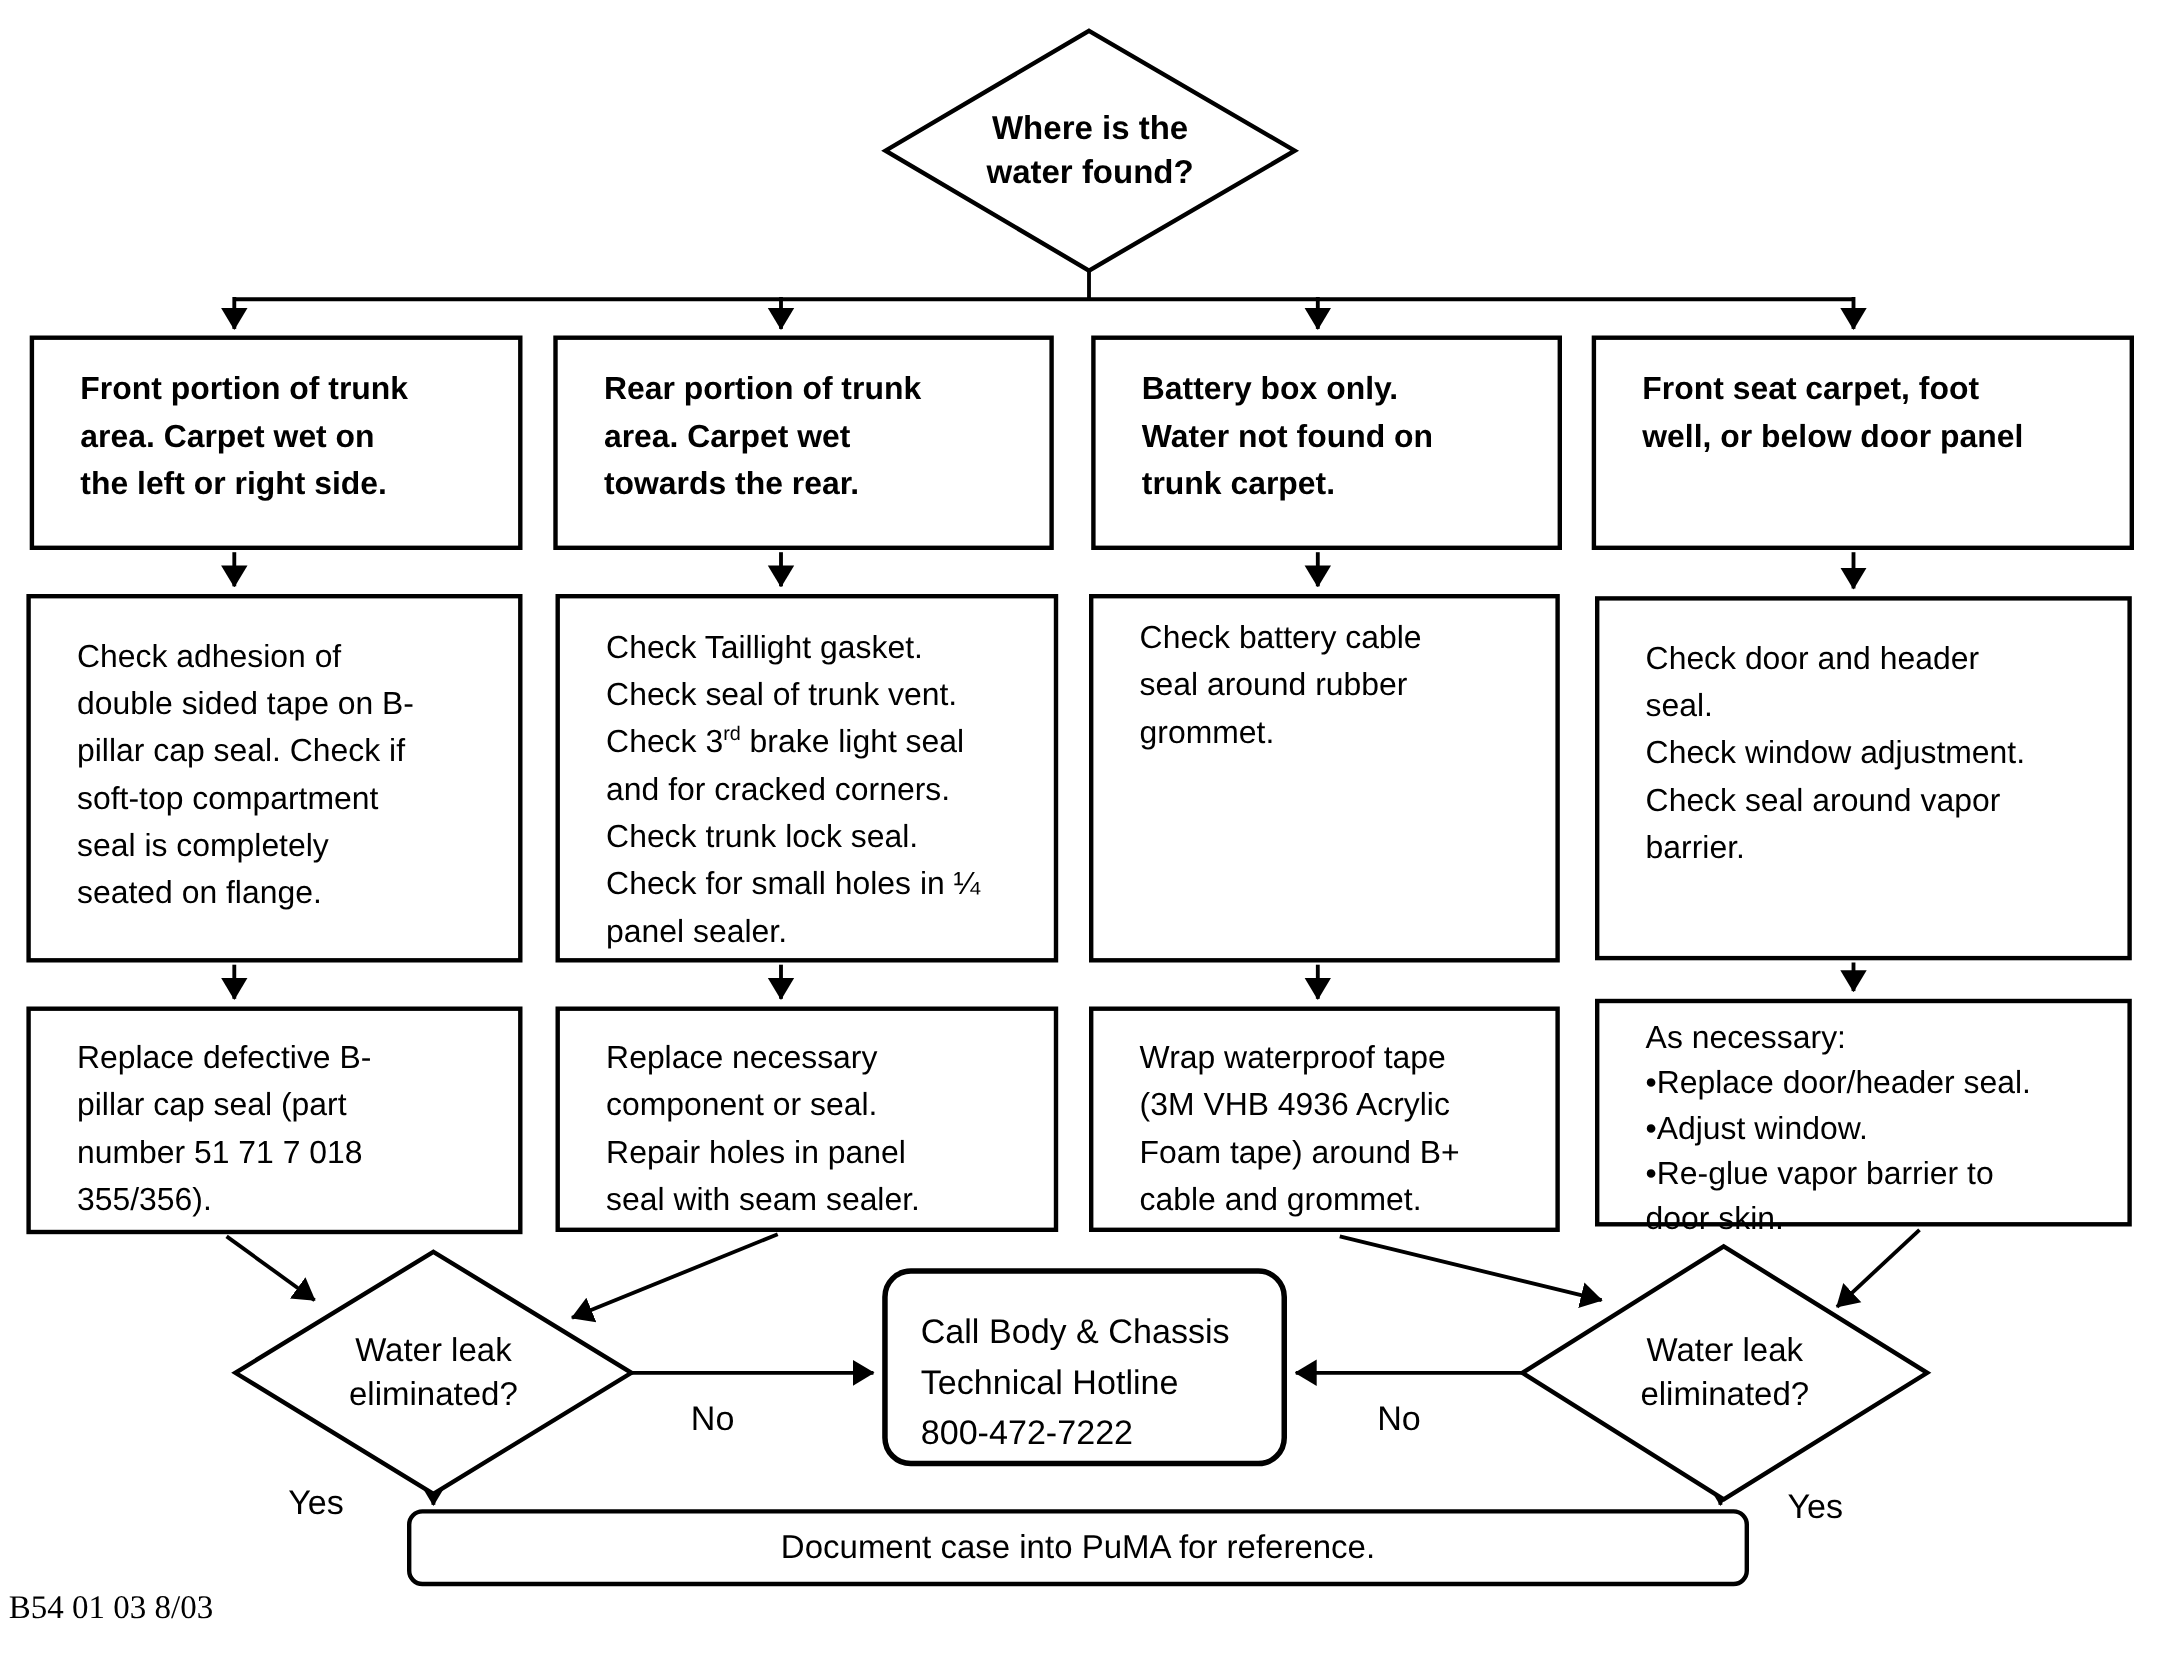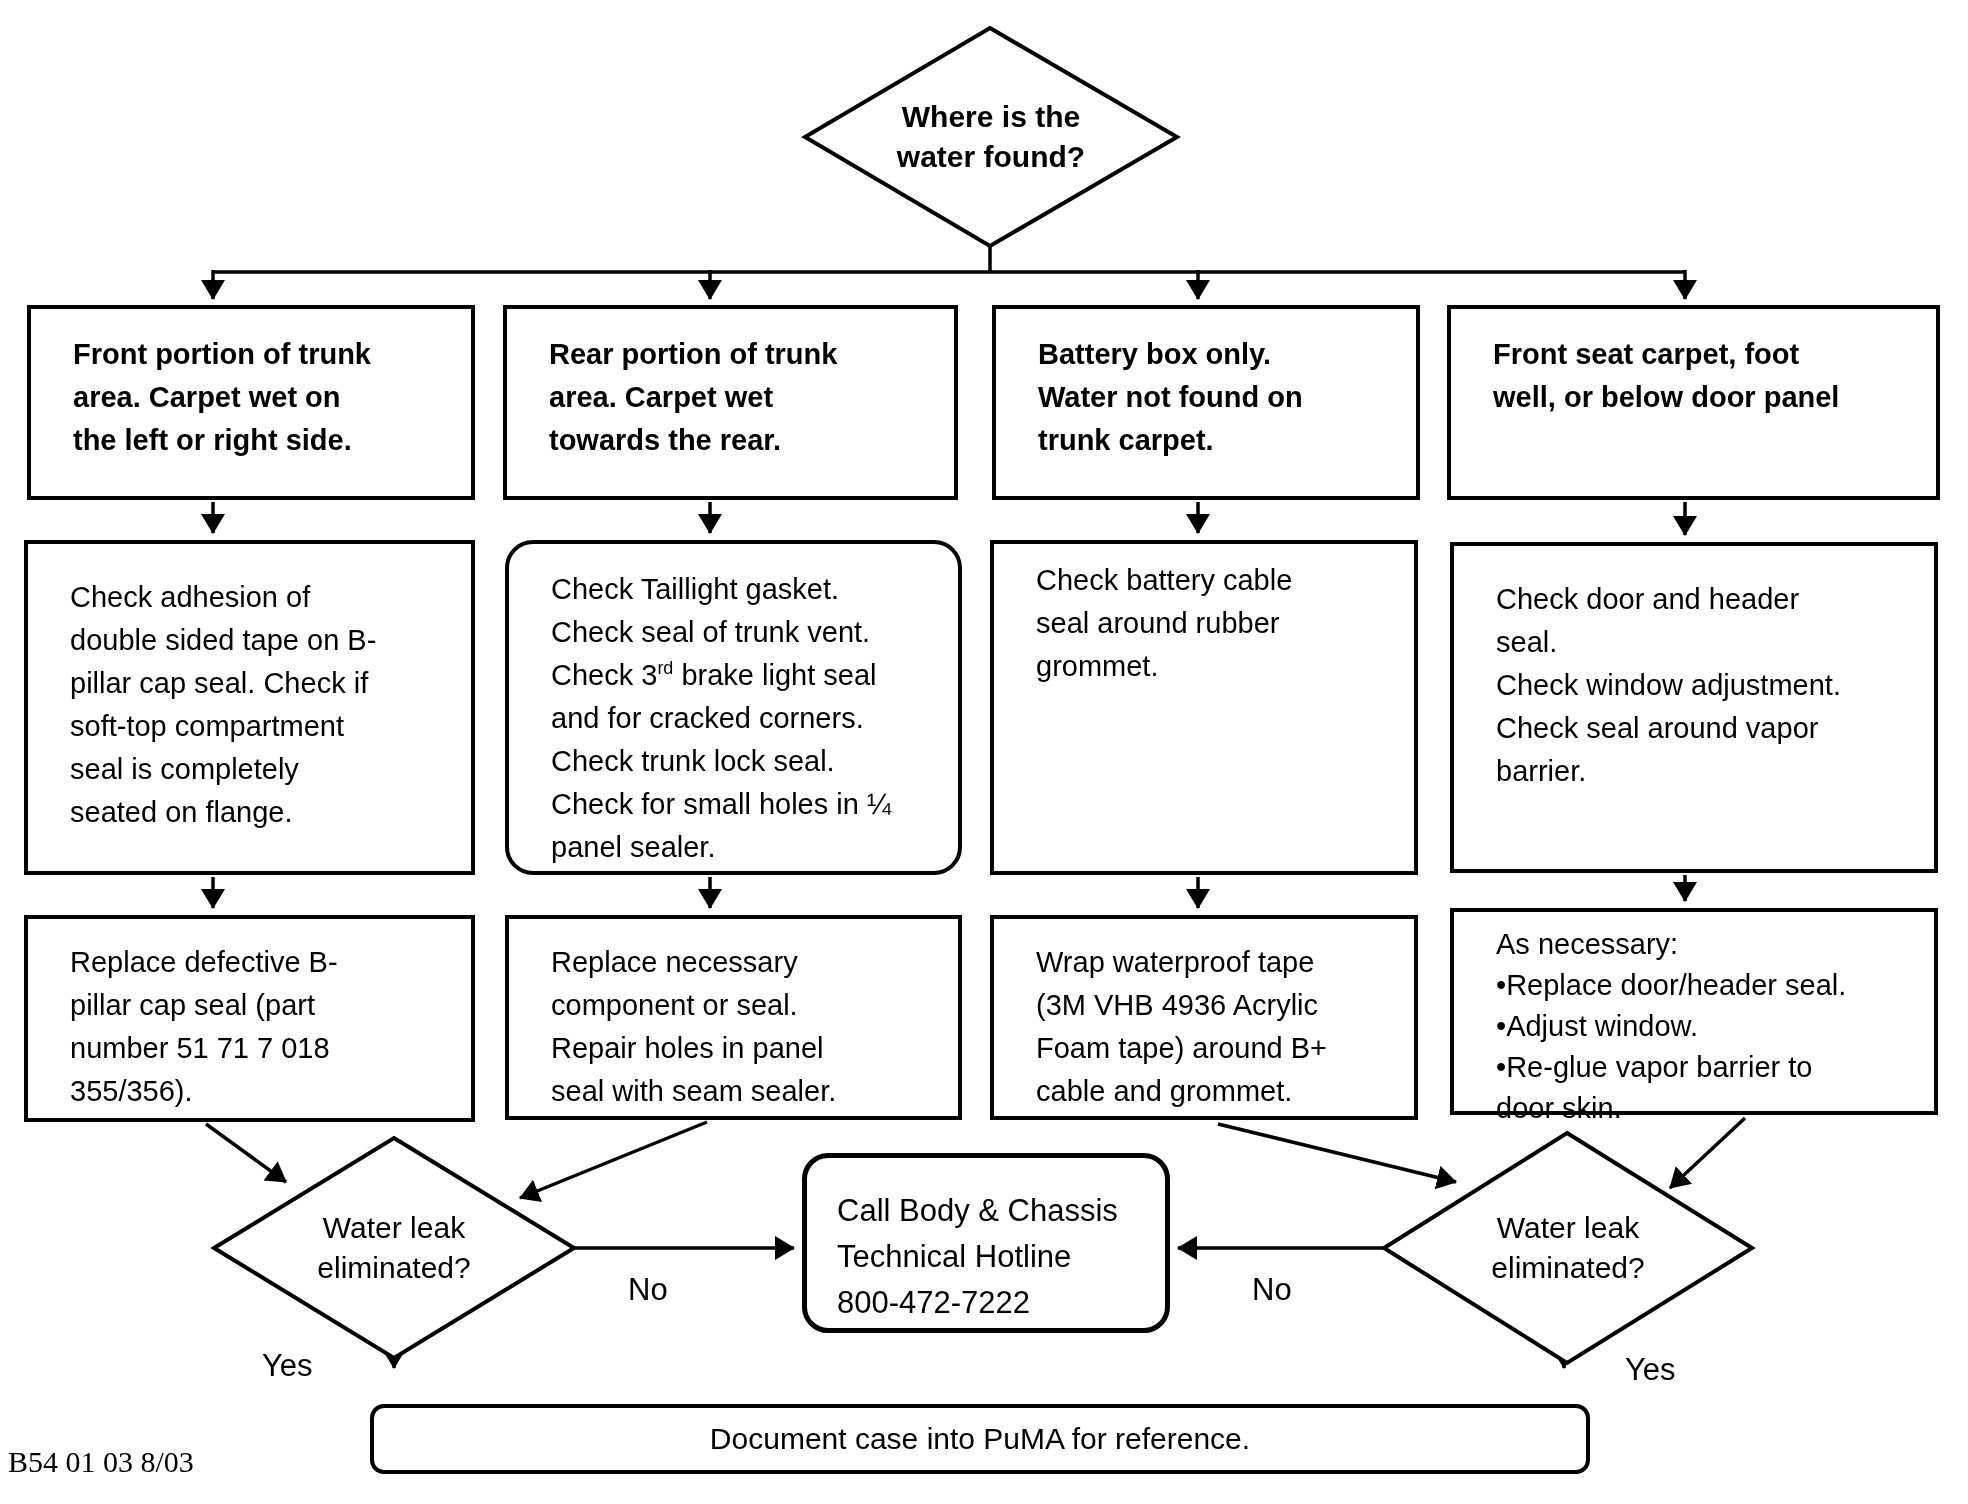--- a/index.html
+++ b/index.html
@@ -24,21 +24,21 @@
     font-size:38px;line-height:46px;white-space:nowrap;
   }
   #hotline-box{
     position:absolute;left:802px;top:1153px;width:368px;height:180px;box-sizing:border-box;
     border:5px solid #000;border-radius:26px;background:#fff;
     font-size:31px;line-height:46px;padding:30px 0 0 30px;white-space:nowrap;
   }
   #document-box{
     position:absolute;left:370px;top:1372px;width:1220px;height:70px;box-sizing:border-box;
     border:4px solid #000;border-radius:14px;background:#fff;
-    display:flex;align-items:center;justify-content:center;font-size:30px;margin-top:32px;
+    display:flex;align-items:center;justify-content:center;font-size:30px;
   }
   #doc-code{
     position:absolute;left:8px;top:1445px;
     font-family:"Liberation Serif",serif;font-size:30px;
   }
   sup{font-size:0.62em;vertical-align:super;line-height:0;margin-top:37px;}
 </style>
 </head>
 <body>
 
@@ -92,21 +92,21 @@
 
 
   <div class="dlabel bold" style="left:805px;top:28px;width:372px;height:218px;">Where is the<br>water found?</div>
 
   <div class="box bold" style="left:27px;top:305px;width:448px;height:195px;">Front portion of trunk<br>area. Carpet wet on<br>the left or right side.</div>
   <div class="box bold" style="left:503px;top:305px;width:455px;height:195px;">Rear portion of trunk<br>area. Carpet wet<br>towards the rear.</div>
   <div class="box bold" style="left:992px;top:305px;width:428px;height:195px;">Battery box only.<br>Water not found on<br>trunk carpet.</div>
   <div class="box bold" style="left:1447px;top:305px;width:493px;height:195px;">Front seat carpet, foot<br>well, or below door panel</div>
 
   <div class="box" style="left:24px;top:540px;width:451px;height:335px;padding-top:32px;">Check adhesion of<br>double sided tape on B-<br>pillar cap seal. Check if<br>soft-top compartment<br>seal is completely<br>seated on flange.</div>
-  <div class="box" style="left:505px;top:540px;width:457px;height:335px;border-radius:28px;">Check Taillight gasket.<br>Check seal of trunk vent.<br>Check 3<sup>rd</sup> brake light seal<br>and for cracked corners.<br>Check trunk lock seal.<br>Check for small holes in ¼<br>panel sealer.</div>
+  <div class="box" style="left:505px;top:540px;width:457px;height:335px;">Check Taillight gasket.<br>Check seal of trunk vent.<br>Check 3<sup>rd</sup> brake light seal<br>and for cracked corners.<br>Check trunk lock seal.<br>Check for small holes in ¼<br>panel sealer.</div>
   <div class="box" style="left:990px;top:540px;width:428px;height:335px;padding-top:15px;">Check battery cable<br>seal around rubber<br>grommet.</div>
   <div class="box" style="left:1450px;top:542px;width:488px;height:331px;padding-top:32px;">Check door and header<br>seal.<br>Check window adjustment.<br>Check seal around vapor<br>barrier.</div>
 
   <div class="box" style="left:24px;top:915px;width:451px;height:207px;padding-top:22px;">Replace defective B-<br>pillar cap seal (part<br>number 51 71 7 018<br>355/356).</div>
   <div class="box" style="left:505px;top:915px;width:457px;height:205px;padding-top:22px;">Replace necessary<br>component or seal.<br>Repair holes in panel<br>seal with seam sealer.</div>
   <div class="box" style="left:990px;top:915px;width:428px;height:205px;padding-top:22px;">Wrap waterproof tape<br>(3M VHB 4936 Acrylic<br>Foam tape) around B+<br>cable and grommet.</div>
   <div class="box" style="left:1450px;top:908px;width:488px;height:207px;padding-top:12px;line-height:41px;">As necessary:<br>•Replace door/header seal.<br>•Adjust window.<br>•Re-glue vapor barrier to<br>door skin.</div>
 
   <div class="dlabel" style="left:214px;top:1138px;width:360px;height:220px;">Water leak<br>eliminated?</div>
   <div class="dlabel" style="left:1384px;top:1133px;width:368px;height:230px;">Water leak<br>eliminated?</div>

